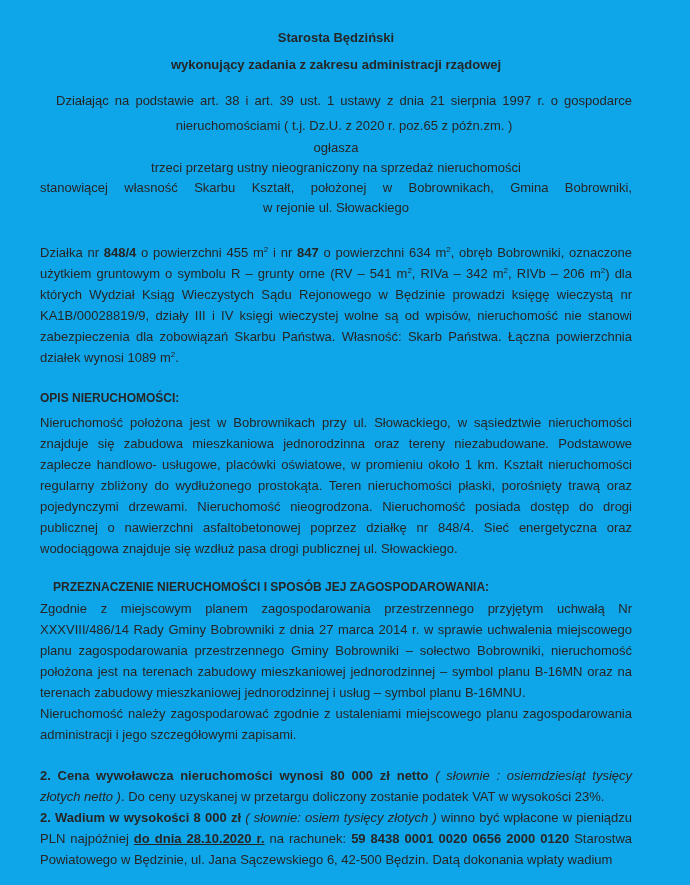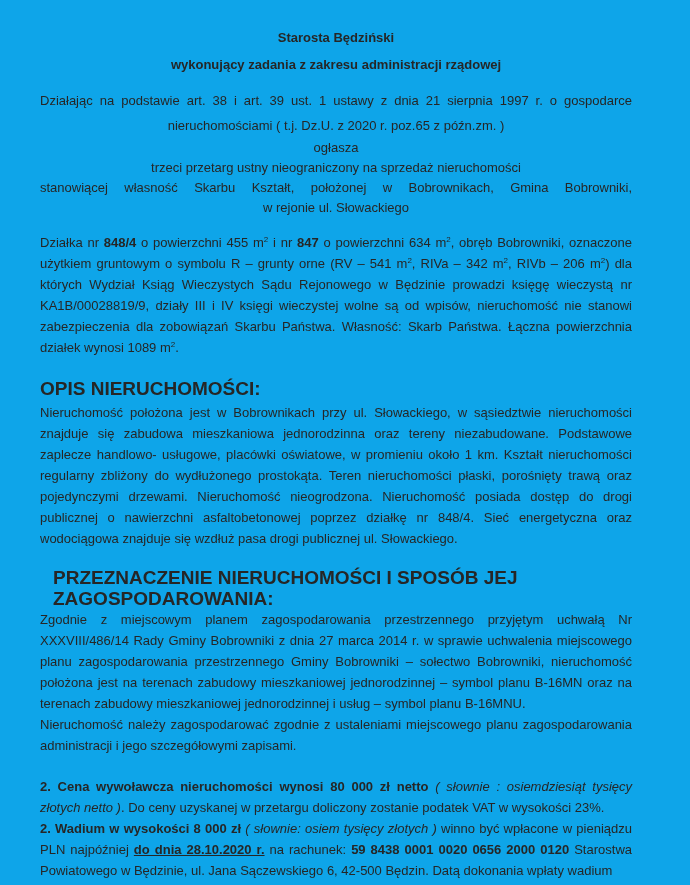--- a/index.html
+++ b/index.html
@@ -10,33 +10,33 @@
     box-sizing: border-box;
     padding: 24px 58px 0 40px;
     background: #0ea5e9;
     font-family: "Liberation Sans", "DejaVu Sans", sans-serif;
     font-size: 13px;
     color: #262626;
     overflow: hidden;
   }
   .title-block { line-height: 27px; font-weight: bold; }
   .title-block div { text-align: center; }
-  .intro-block { margin-top: 10px; line-height: 25px; }
+  .intro-block { margin-top: 10px; line-height: 25px; margin-left: 16px; }
   .justify-line { text-align: justify; text-align-last: justify; }
   .center-line { text-align: center; }
   .announce-block { line-height: 20px; font-weight: normal; }
   .para {
     margin: 0;
     text-align: justify;
     line-height: 21px;
   }
-  .mt-sect  { margin-top: 14px; }
+  .mt-sect  { margin-top: 24px; }
   .heading {
     margin: 20px 0 3px 0;
-    font-size: 19px;
+    font-size: 12px;
     font-weight: bold;
     line-height: 21px;
     text-align: left;
   }
   .heading2 { margin-top: 18px; margin-bottom: 0; margin-left: 13px; }
   .mt-items { margin-top: 20px; }
   .run-b  { font-weight: bold; }
   .run-i  { font-style: italic; }
   .run-bu { font-weight: bold; text-decoration: underline; }
   sup { font-size: 8px; line-height: 0; }

